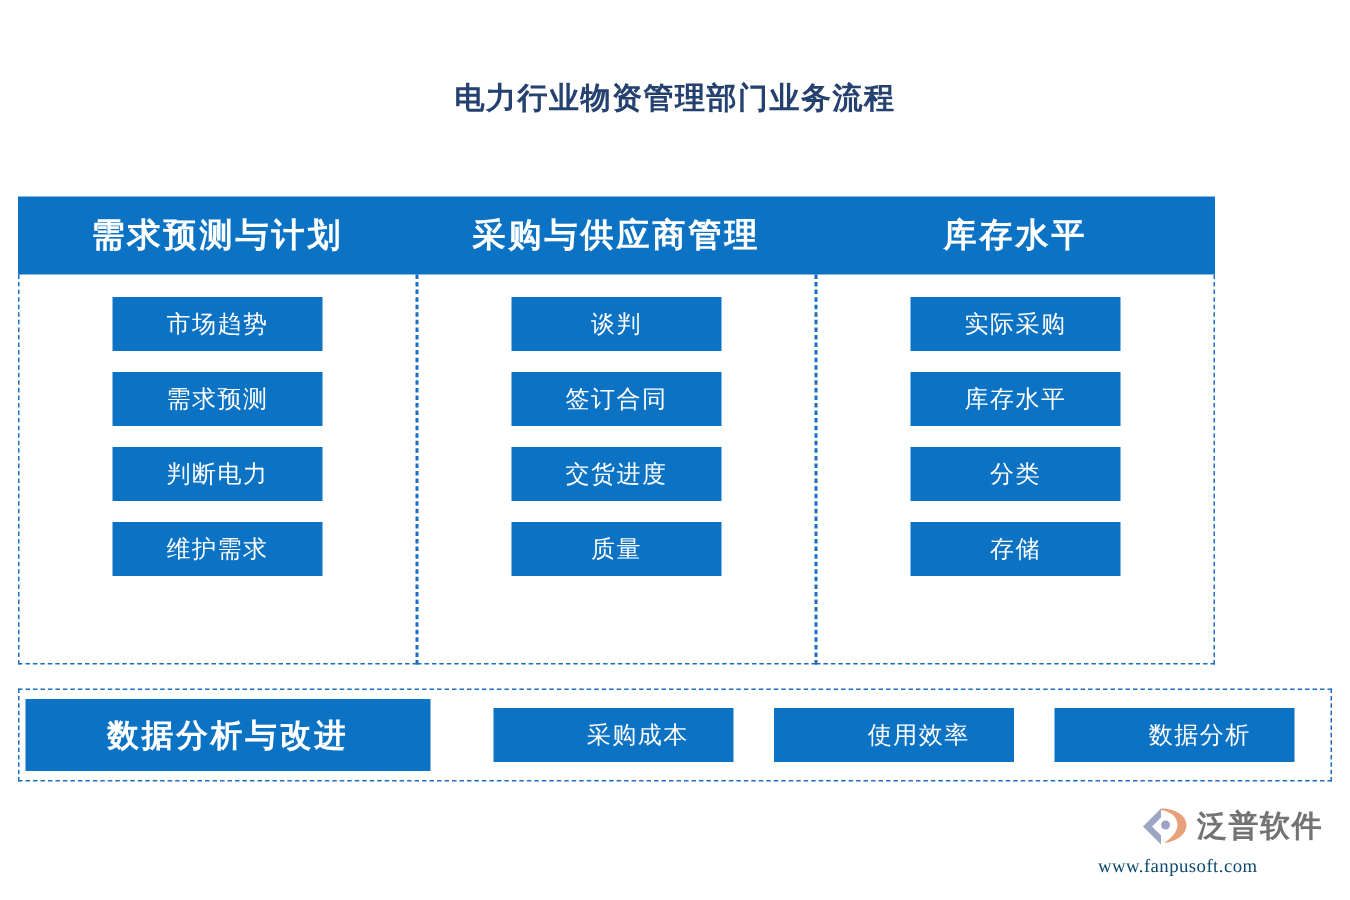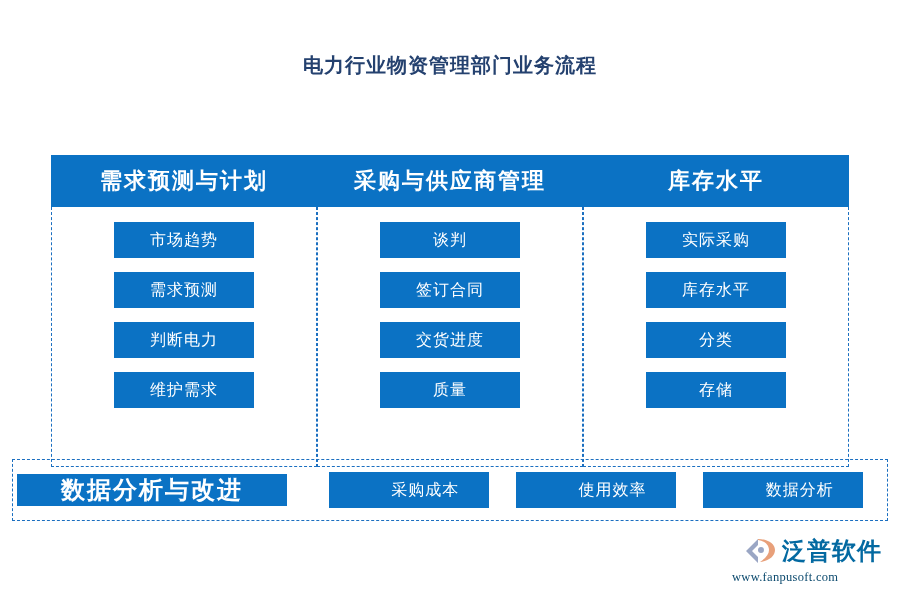--- a/index.html
+++ b/index.html
@@ -38,22 +38,21 @@
   }
 
   
   .columns {
     position: absolute;
     left: 12px;
     top: 131px;
     width: 876px;
     height: 312px;
     display: flex;
-    justify-content: center;
-    margin-top: 24px;
+    justify-content: flex-start;
   }
 
   .column {
     width: 266px;
     display: flex;
     flex-direction: column;
   }
 
   .col-header {
     height: 52px;
@@ -105,27 +104,27 @@
     height: 62px;
     border: 1.5px dashed #1b6fc0;
     box-sizing: border-box;
     display: flex;
     align-items: center;
   }
 
   .bottom-title {
     margin-left: 4px;
     width: 270px;
-    height: 32px;
-    background: #0b72c4;
-    color: #ffffff;
-    display: flex;
-    align-items: center;
-    justify-content: center;
-    font-size: 24px;
+    height: 48px;
+    background: #0b72c4;
+    color: #ffffff;
+    display: flex;
+    align-items: center;
+    justify-content: center;
+    font-size: 21px;
     font-weight: 700;
     letter-spacing: 2px;
     font-family: "Liberation Serif", "DejaVu Serif", serif;
     box-sizing: border-box;
   }
 
   .bottom-items {
     flex: 1;
     display: flex;
     align-items: center;
@@ -162,23 +161,23 @@
     justify-content: flex-end;
     height: 34px;
   }
   .logo-mark {
     width: 34px;
     height: 30px;
     margin-right: 4px;
     flex: none;
   }
   .logo-name {
-    font-size: 24px;
-    font-weight: 700;
-    color: #0369a1;
+    font-size: 20px;
+    font-weight: 700;
+    color: #737373;
     letter-spacing: 1px;
     font-family: "Liberation Sans", "DejaVu Sans", sans-serif;
     line-height: 1;
   }
   .logo-url {
     font-size: 12.5px;
     color: #0c4a6e;
     font-family: "Liberation Serif", "DejaVu Serif", serif;
     letter-spacing: 0.3px;
     margin-top: 2px;

